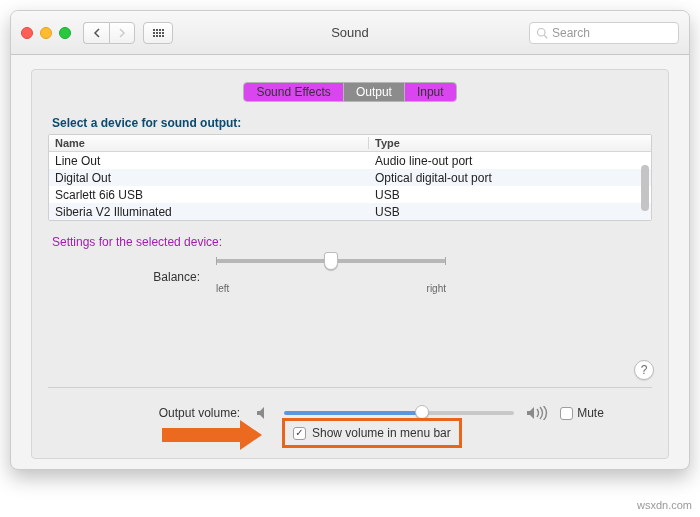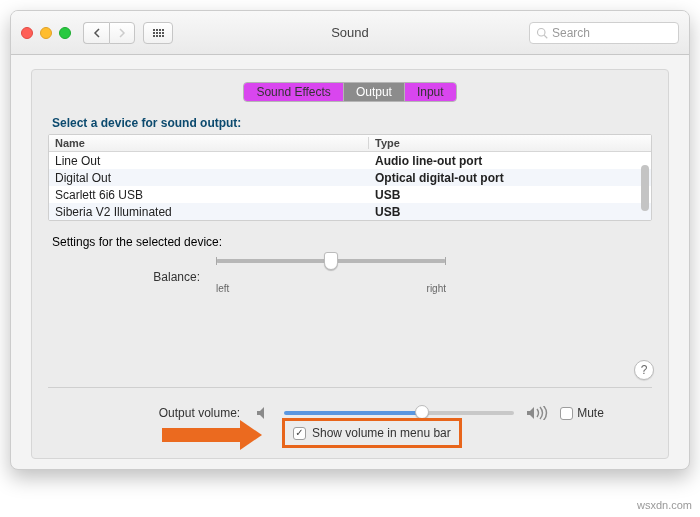--- a/index.html
+++ b/index.html
@@ -37,24 +37,24 @@
   .section-label { font-size: 12px; font-weight: bold; color: #0c4a6e; margin-left: 4px; margin-bottom: 4px; }
 
   .table-wrap { border: 1px solid #cfcfcf; background: #fff; border-radius: 2px; overflow: hidden; position: relative; }
   .thead { display: flex; font-size: 11px; color: #444; background: linear-gradient(#fdfdfd,#f1f1f1); border-bottom: 1px solid #d6d6d6; height: 17px; align-items: center; font-weight: bold; }
   .thead .col-name { width: 320px; padding-left: 6px; border-right: 1px solid #d6d6d6; }
   .thead .col-type { flex: 1; padding-left: 6px; }
   .tbody { }
   .trow { display: flex; font-size: 12px; color: #222; height: 17px; align-items: center; }
   .trow:nth-child(even) { background: #f3f6fb; }
   .trow .c1 { width: 320px; padding-left: 6px; }
-  .trow .c2 { flex: 1; padding-left: 6px; font-weight: bold; }
+  .trow .c2 { flex: 1; padding-left: 6px; }
   .scroll-thumb { position: absolute; right: 2px; top: 30px; width: 8px; height: 46px; background: #c4c4c4; border-radius: 4px; }
 
-  .settings-label { font-size: 12px; color: #000000; margin: 14px 0 10px 4px; }
+  .settings-label { font-size: 12px; color: #a21caf; margin: 14px 0 10px 4px; }
 
   .row-balance { display: flex; align-items: center; margin: 0 12px 0 48px; font-size: 12px; color: #333; }
   .row-balance .lab { width: 120px; text-align: right; padding-right: 16px; }
   .slider { position: relative; width: 230px; }
   .track { height: 4px; background: #b7b7b7; border-radius: 2px; position: relative; }
   .tick { position: absolute; top: -2px; width: 1px; height: 8px; background: #a8a8a8; }
   .tick.l { left: 0; } .tick.m { left: 50%; } .tick.r { right: 0; }
   .thumb { position: absolute; top: -7px; width: 14px; height: 18px; background: #fff; border: 1px solid #bbb; border-radius: 3px 3px 7px 7px; left: 50%; transform: translateX(-50%); box-shadow: 0 1px 1px rgba(0,0,0,.2); }
   .slider-labels { display: flex; justify-content: space-between; font-size: 10px; color: #666; margin-top: 20px; }
 

